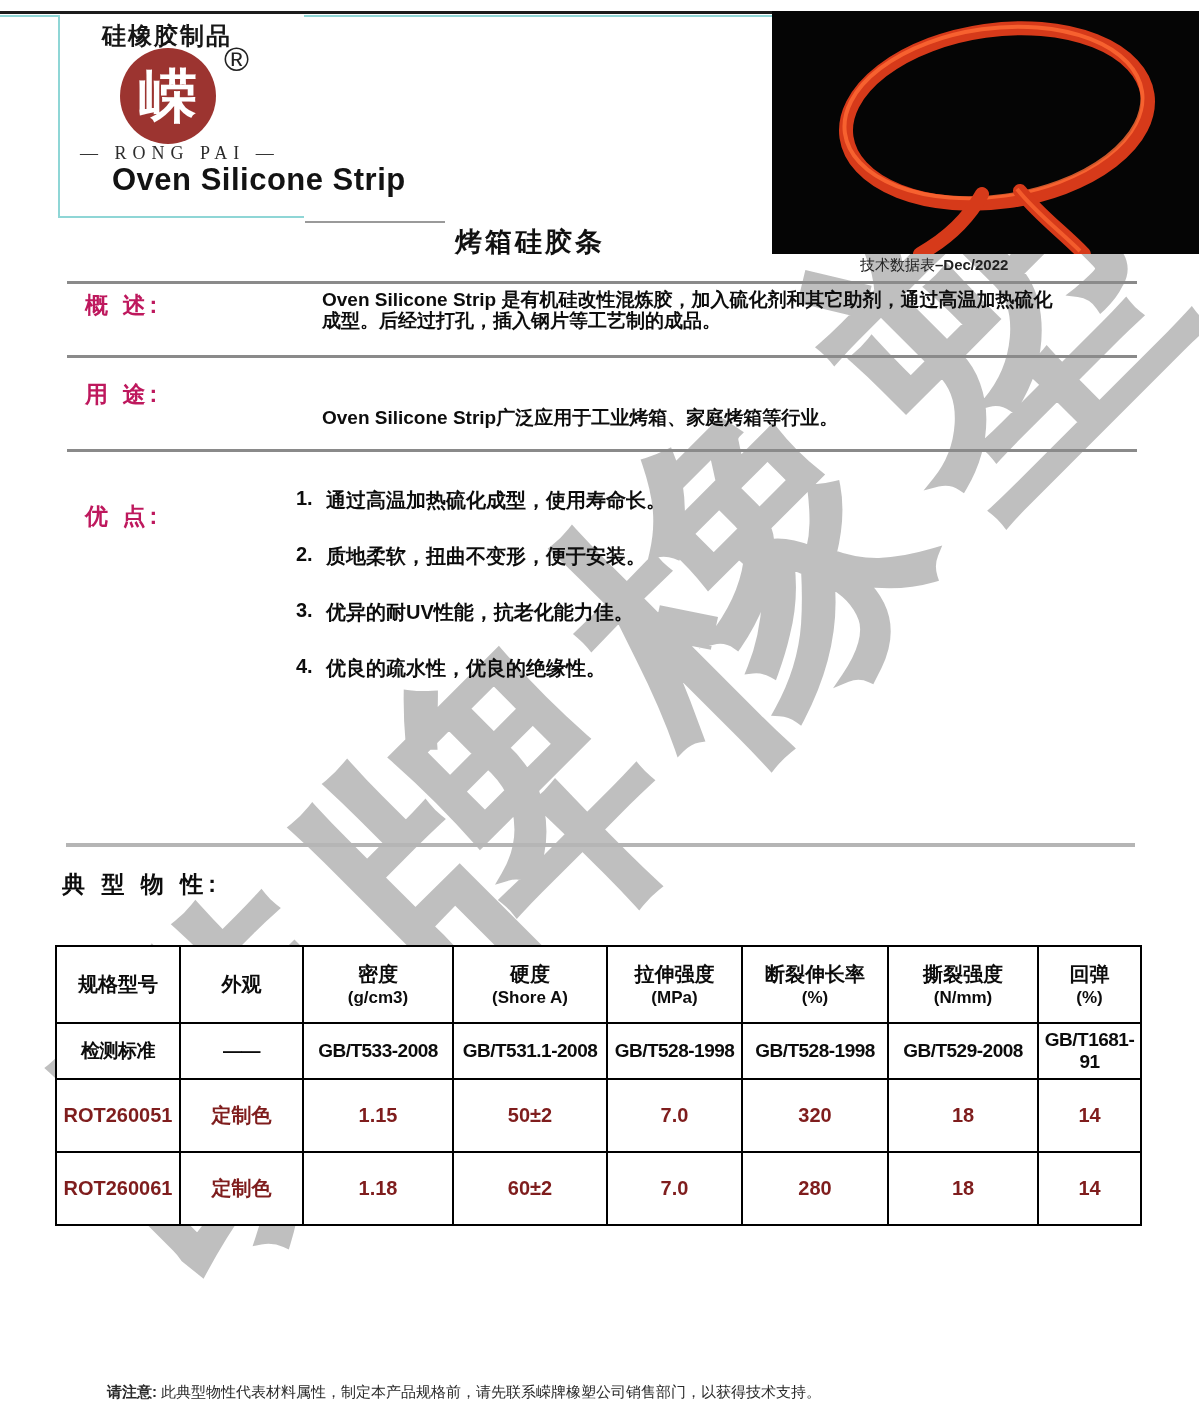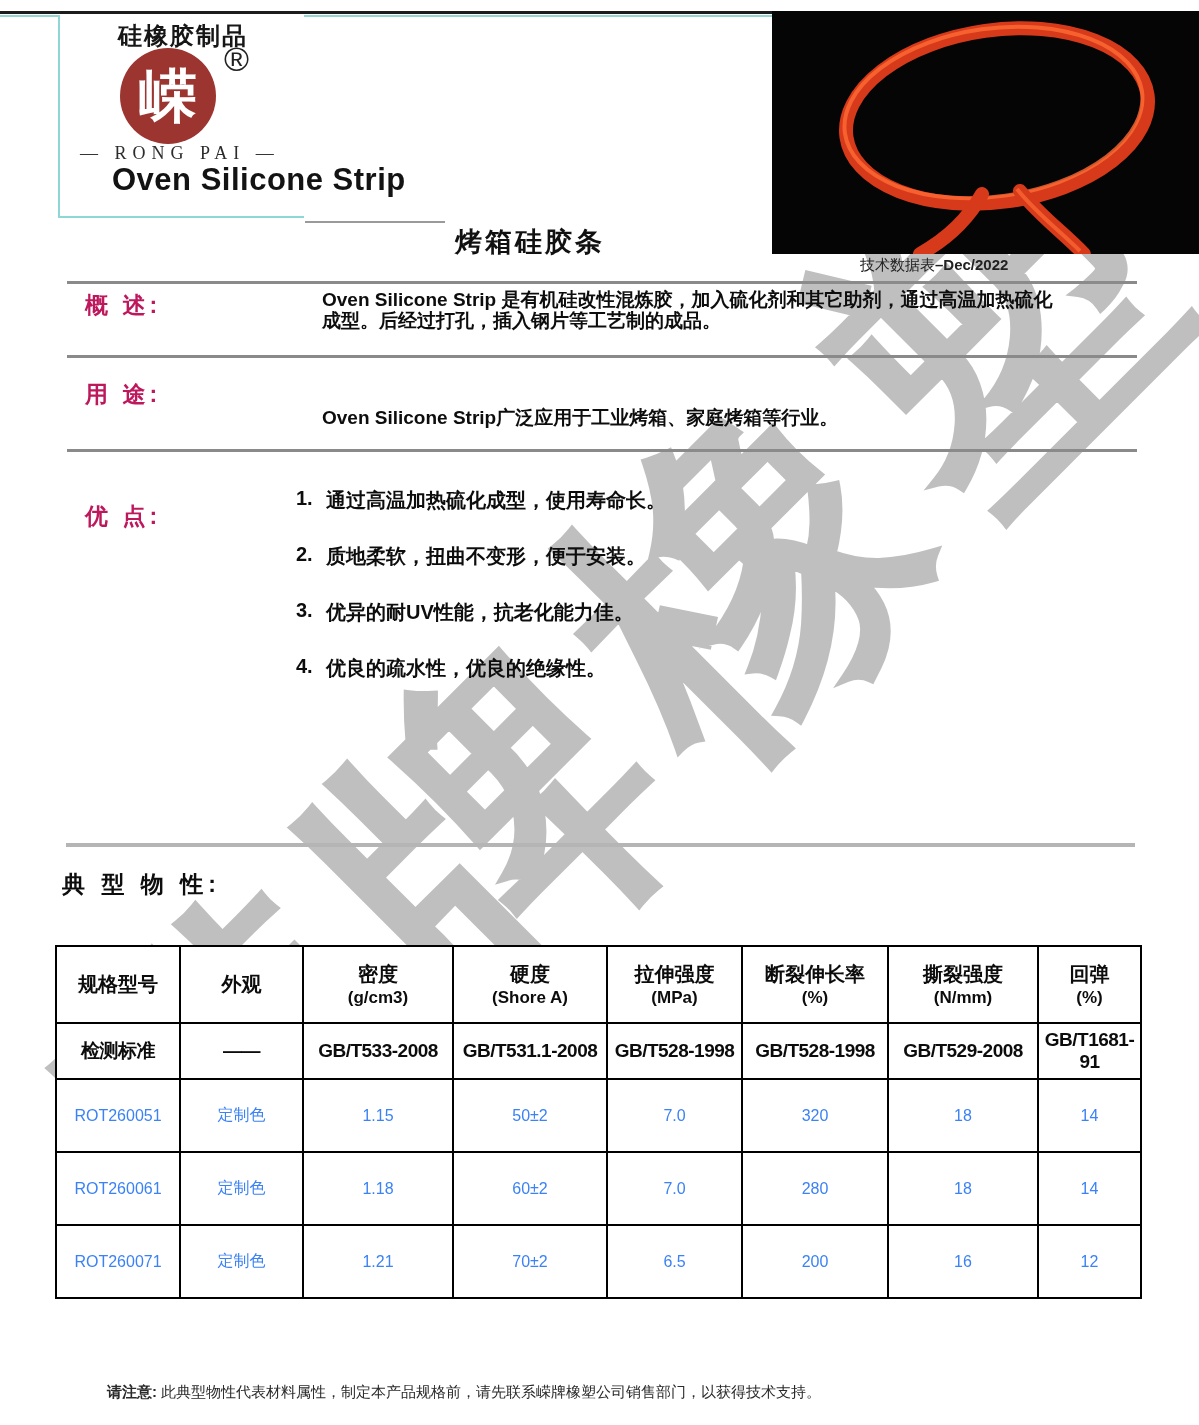--- a/index.html
+++ b/index.html
@@ -22,21 +22,21 @@
   }
   
   .top-black-line { position:absolute; left:0; top:11px; width:772px; height:3px; background:#1c1c1c; z-index:2; }
   .top-teal-line  { position:absolute; left:0; top:15px; width:772px; height:2px; background:#8fd6d6; z-index:2; }
   
   .logo-box {
     position:absolute; left:58px; top:15px; width:246px; height:203px;
     border-left:2px solid #8fd6d6; border-bottom:2px solid #8fd6d6;
     background:#ffffff; z-index:2;
   }
-  .box-label { position:absolute; left:58px; top:5px; font-size:24px; font-weight:bold; letter-spacing:2px; color:#161616; white-space:nowrap; }
+  .box-label { position:absolute; left:42px; top:5px; font-size:24px; font-weight:bold; letter-spacing:2px; color:#161616; white-space:nowrap; }
   .emblem { position:absolute; left:60px; top:33px; width:96px; height:96px; }
   .emblem-circle {
     position:absolute; left:0; top:0; width:96px; height:96px; border-radius:50%;
     background:#9c3430; display:flex; align-items:center; justify-content:center;
   }
   .emblem-char { color:#ffffff; font-size:58px; font-weight:bold; line-height:1; }
   .emblem-reg { position:absolute; left:104px; top:-8px; font-size:34px; color:#222; font-weight:normal; }
   .brand-roman {
     position:absolute; left:20px; top:128px; width:210px;
     font-family:"Liberation Serif", serif;
@@ -81,21 +81,21 @@
     border-collapse:collapse; table-layout:fixed;
     background:#ffffff; z-index:1;
   }
   .props-table td, .props-table th { border:2px solid #000; text-align:center; vertical-align:middle; padding:2px; }
   .tr-head { height:77px; }
   .tr-std  { height:56px; }
   .tr-data { height:73px; }
   .col-name { font-size:20px; font-weight:bold; line-height:1.35; color:#0c0c0c; }
   .col-unit { font-size:17px; font-weight:bold; line-height:1.2; color:#0c0c0c; }
   .std-cell { font-size:19px; font-weight:bold; letter-spacing:-0.5px; color:#0c0c0c; }
-  .data-cell { font-size:16px; font-weight:normal; color:#3b82f6; }
+  .data-cell { font-size:20px; font-weight:bold; color:#7f1d1d; }
   
   .footer-note { position:absolute; left:75px; top:1383px; font-size:15px; color:#2a2a2a; z-index:1; white-space:nowrap; }
   .footer-note .note-label { font-weight:bold; margin-right:4px;margin-left:32px; }
 </style>
 </head>
 <body>
 
 <div class="watermark">嵘牌橡塑</div>
 
 <div class="top-black-line"></div>
@@ -234,28 +234,18 @@
   <tr class="tr-data">
     <td class="data-cell">ROT260061</td>
     <td class="data-cell">定制色</td>
     <td class="data-cell">1.18</td>
     <td class="data-cell">60±2</td>
     <td class="data-cell">7.0</td>
     <td class="data-cell">280</td>
     <td class="data-cell">18</td>
     <td class="data-cell">14</td>
   </tr>
-  <tr class="tr-data">
-    <td class="data-cell">ROT260071</td>
-    <td class="data-cell">定制色</td>
-    <td class="data-cell">1.21</td>
-    <td class="data-cell">70±2</td>
-    <td class="data-cell">6.5</td>
-    <td class="data-cell">200</td>
-    <td class="data-cell">16</td>
-    <td class="data-cell">12</td>
-  </tr>
   </tbody>
 </table>
 
 <div class="footer-note">
   <span class="note-label">请注意:</span><span>此典型物性代表材料属性，制定本产品规格前，请先联系嵘牌橡塑公司销售部门，以获得技术支持。</span>
 </div>
 
 </body></html>

